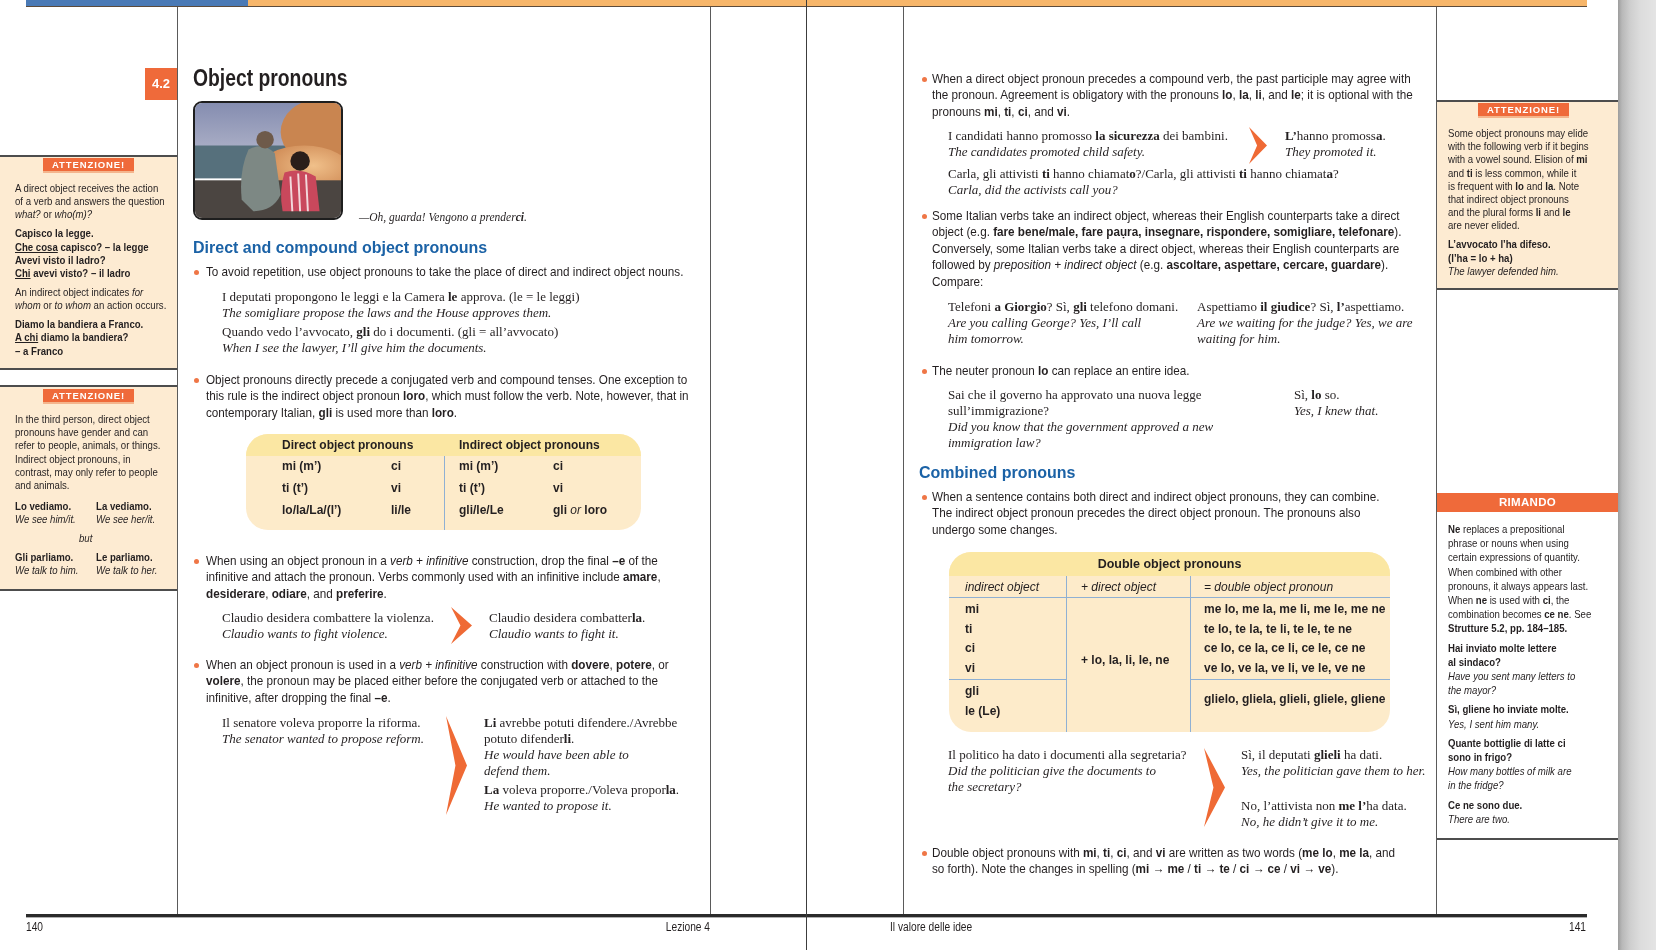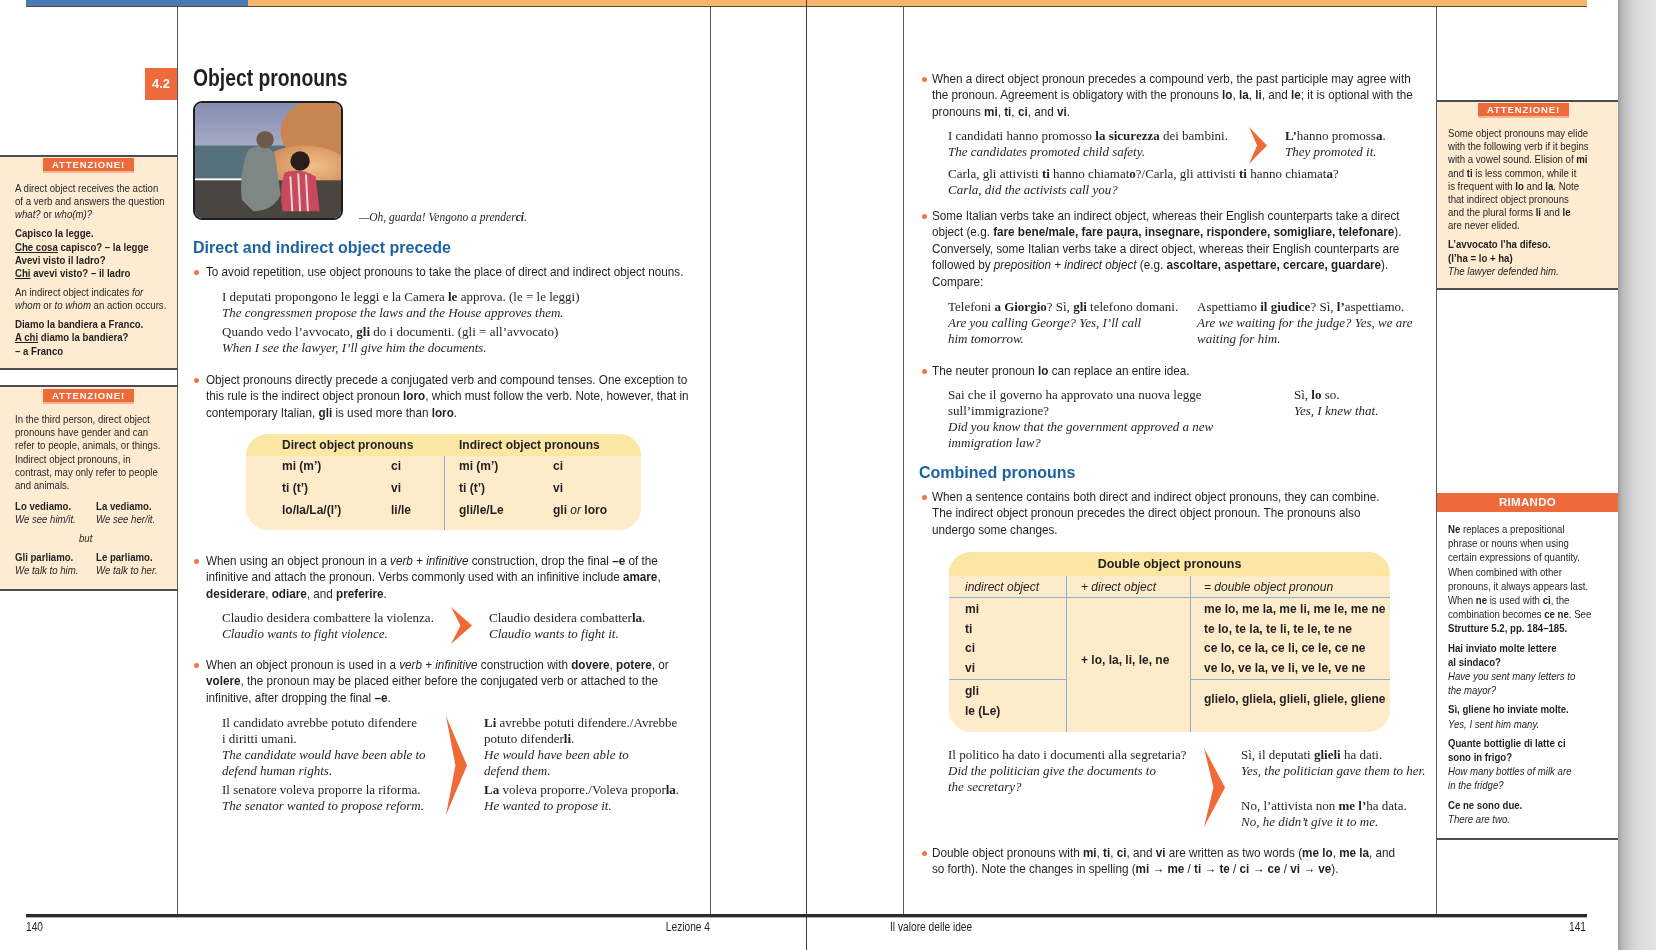--- a/index.html
+++ b/index.html
@@ -142,30 +142,30 @@
       <rect x="0" y="80" width="150" height="39" fill="#4b4541"></rect>
       <path d="M55 48 Q70 40 82 52 L88 95 Q80 112 60 112 L48 100 Q45 70 55 48 Z" fill="#7d8884"></path>
       <circle cx="72" cy="38" r="9" fill="#6e5a4a"></circle>
       <path d="M92 72 Q108 66 124 76 L128 112 L90 112 Q86 90 92 72 Z" fill="#c9485c"></path>
       <path d="M98 76 L100 112 M106 73 L108 112 M114 74 L116 112" stroke="#f2d9dc" stroke-width="2"></path>
       <circle cx="108" cy="60" r="10" fill="#2a1e1a"></circle>
     </svg>
   </div>
   <div class="ser cap" style="left:359px;top:210px"><span>—Oh, guarda! Vengono a prender</span><span class="b">ci</span><span>.</span></div>
 
-  <div class="h2" style="left:193px;top:239px">Direct and indirect object precede</div>
+  <div class="h2" style="left:193px;top:239px">Direct and compound object pronouns</div>
 
   <span class="dot" style="left:194px;top:270px"></span>
   <div class="txt" style="left:206px;top:264px">
       <div class="ln"><span>To avoid repetition, use object pronouns to take the place of direct and indirect object nouns.</span></div>
     </div>
   <div class="ser" style="left:222px;top:289px">
       <div class="para">
         <div class="ln"><span>I deputati propongono le leggi e la Camera </span><span class="b">le</span><span> approva. (le = le leggi)</span></div>
-        <div class="ln"><span class="i">The congressmen propose the laws and the House approves them.</span></div>
+        <div class="ln"><span class="i">The somigliare propose the laws and the House approves them.</span></div>
       </div>
       <div class="para">
         <div class="ln"><span>Quando vedo l’avvocato, </span><span class="b">gli</span><span> do i documenti. (gli = all’avvocato)</span></div>
         <div class="ln"><span class="i">When I see the lawyer, I’ll give him the documents.</span></div>
       </div>
     </div>
 
   <span class="dot" style="left:194px;top:378px"></span>
   <div class="txt" style="left:206px;top:372px">
       <div class="ln"><span>Object pronouns directly precede a conjugated verb and compound tenses. One exception to</span></div>
@@ -212,26 +212,20 @@
       <div class="ln"><span class="i">Claudio wants to fight it.</span></div>
     </div>
 
   <span class="dot" style="left:194px;top:663px"></span>
   <div class="txt" style="left:206px;top:657px">
       <div class="ln"><span>When an object pronoun is used in a </span><span class="i">verb + infinitive</span><span> construction with </span><span class="b">dovere</span><span>, </span><span class="b">potere</span><span>, or</span></div>
       <div class="ln"><span class="b">volere</span><span>, the pronoun may be placed either before the conjugated verb or attached to the</span></div>
       <div class="ln"><span>infinitive, after dropping the final </span><span class="b">–e</span><span>.</span></div>
     </div>
   <div class="ser" style="left:222px;top:715px">
-      <div class="para">
-        <div class="ln"><span>Il candidato avrebbe potuto difendere</span></div>
-        <div class="ln"><span>i diritti umani.</span></div>
-        <div class="ln"><span class="i">The candidate would have been able to</span></div>
-        <div class="ln"><span class="i">defend human rights.</span></div>
-      </div>
       <div class="para">
         <div class="ln"><span>Il senatore voleva proporre la riforma.</span></div>
         <div class="ln"><span class="i">The senator wanted to propose reform.</span></div>
       </div>
     </div>
   <div class="chev" style="left:446px;top:716px;width:21px;height:99px">
     <svg viewBox="0 0 20 100" preserveAspectRatio="none">
         <polygon points="0,0 20,50 0,100 9,50" fill="#ef6a35"></polygon>
       </svg>
   </div>

